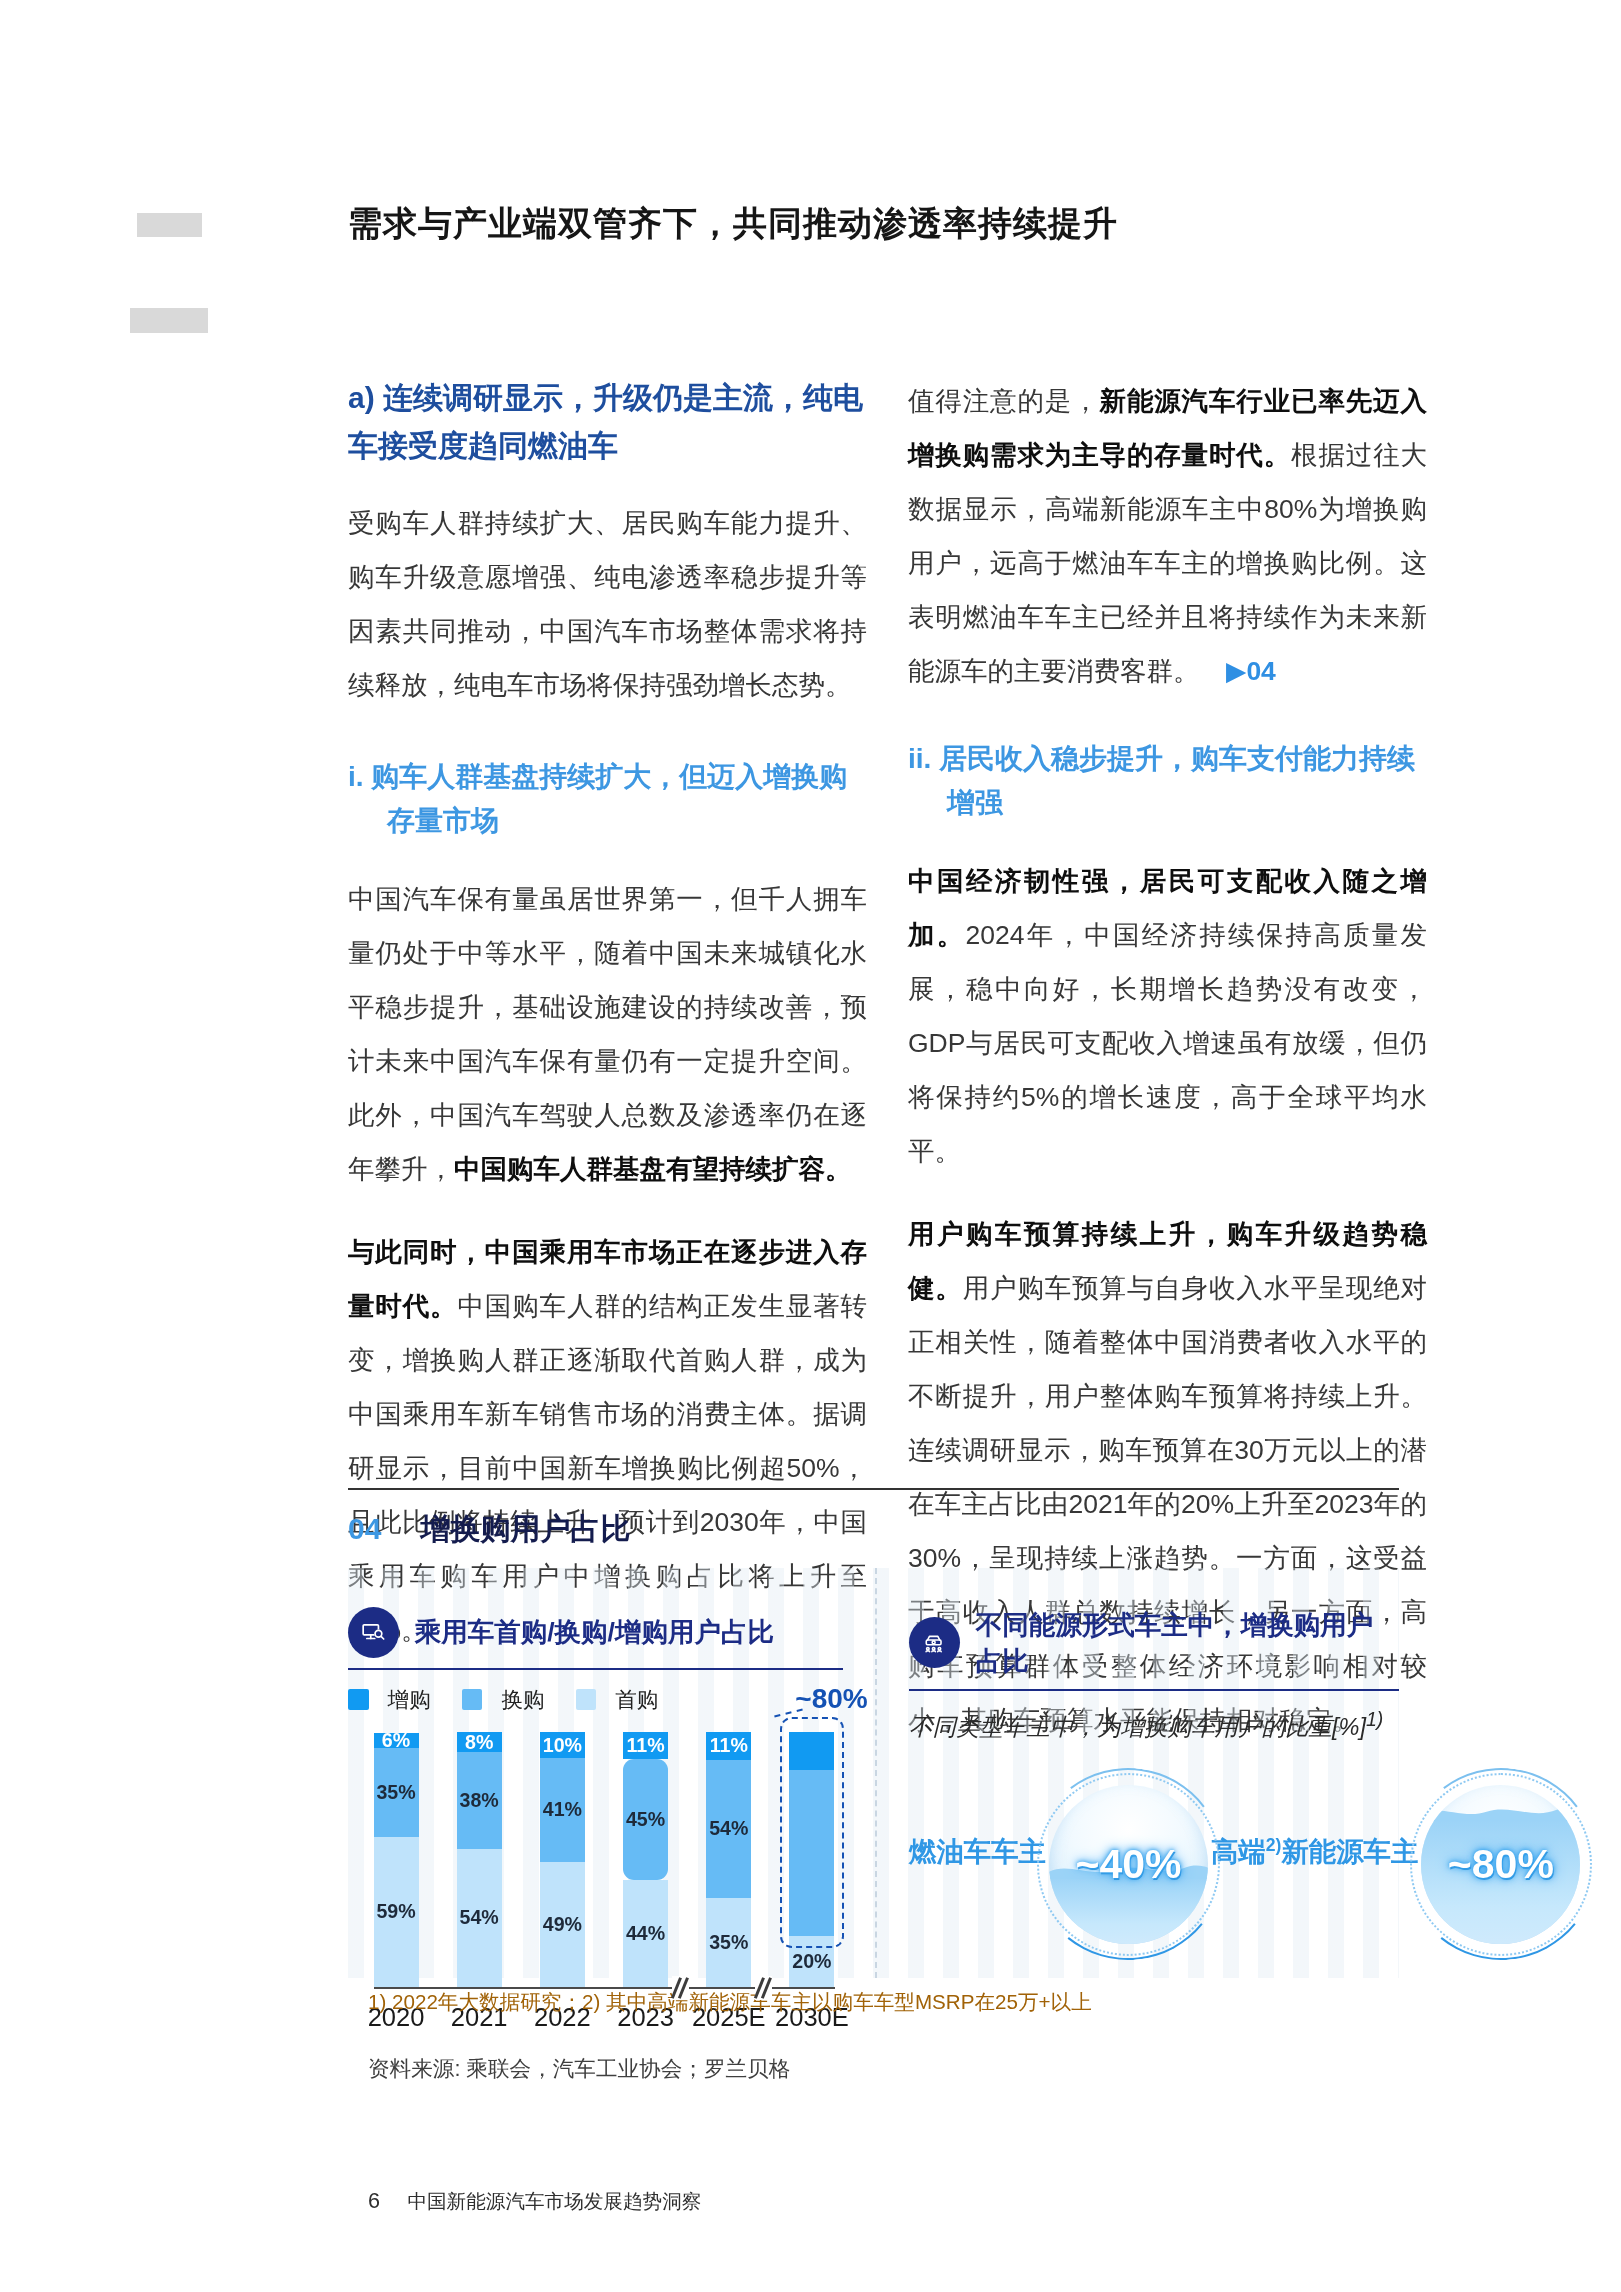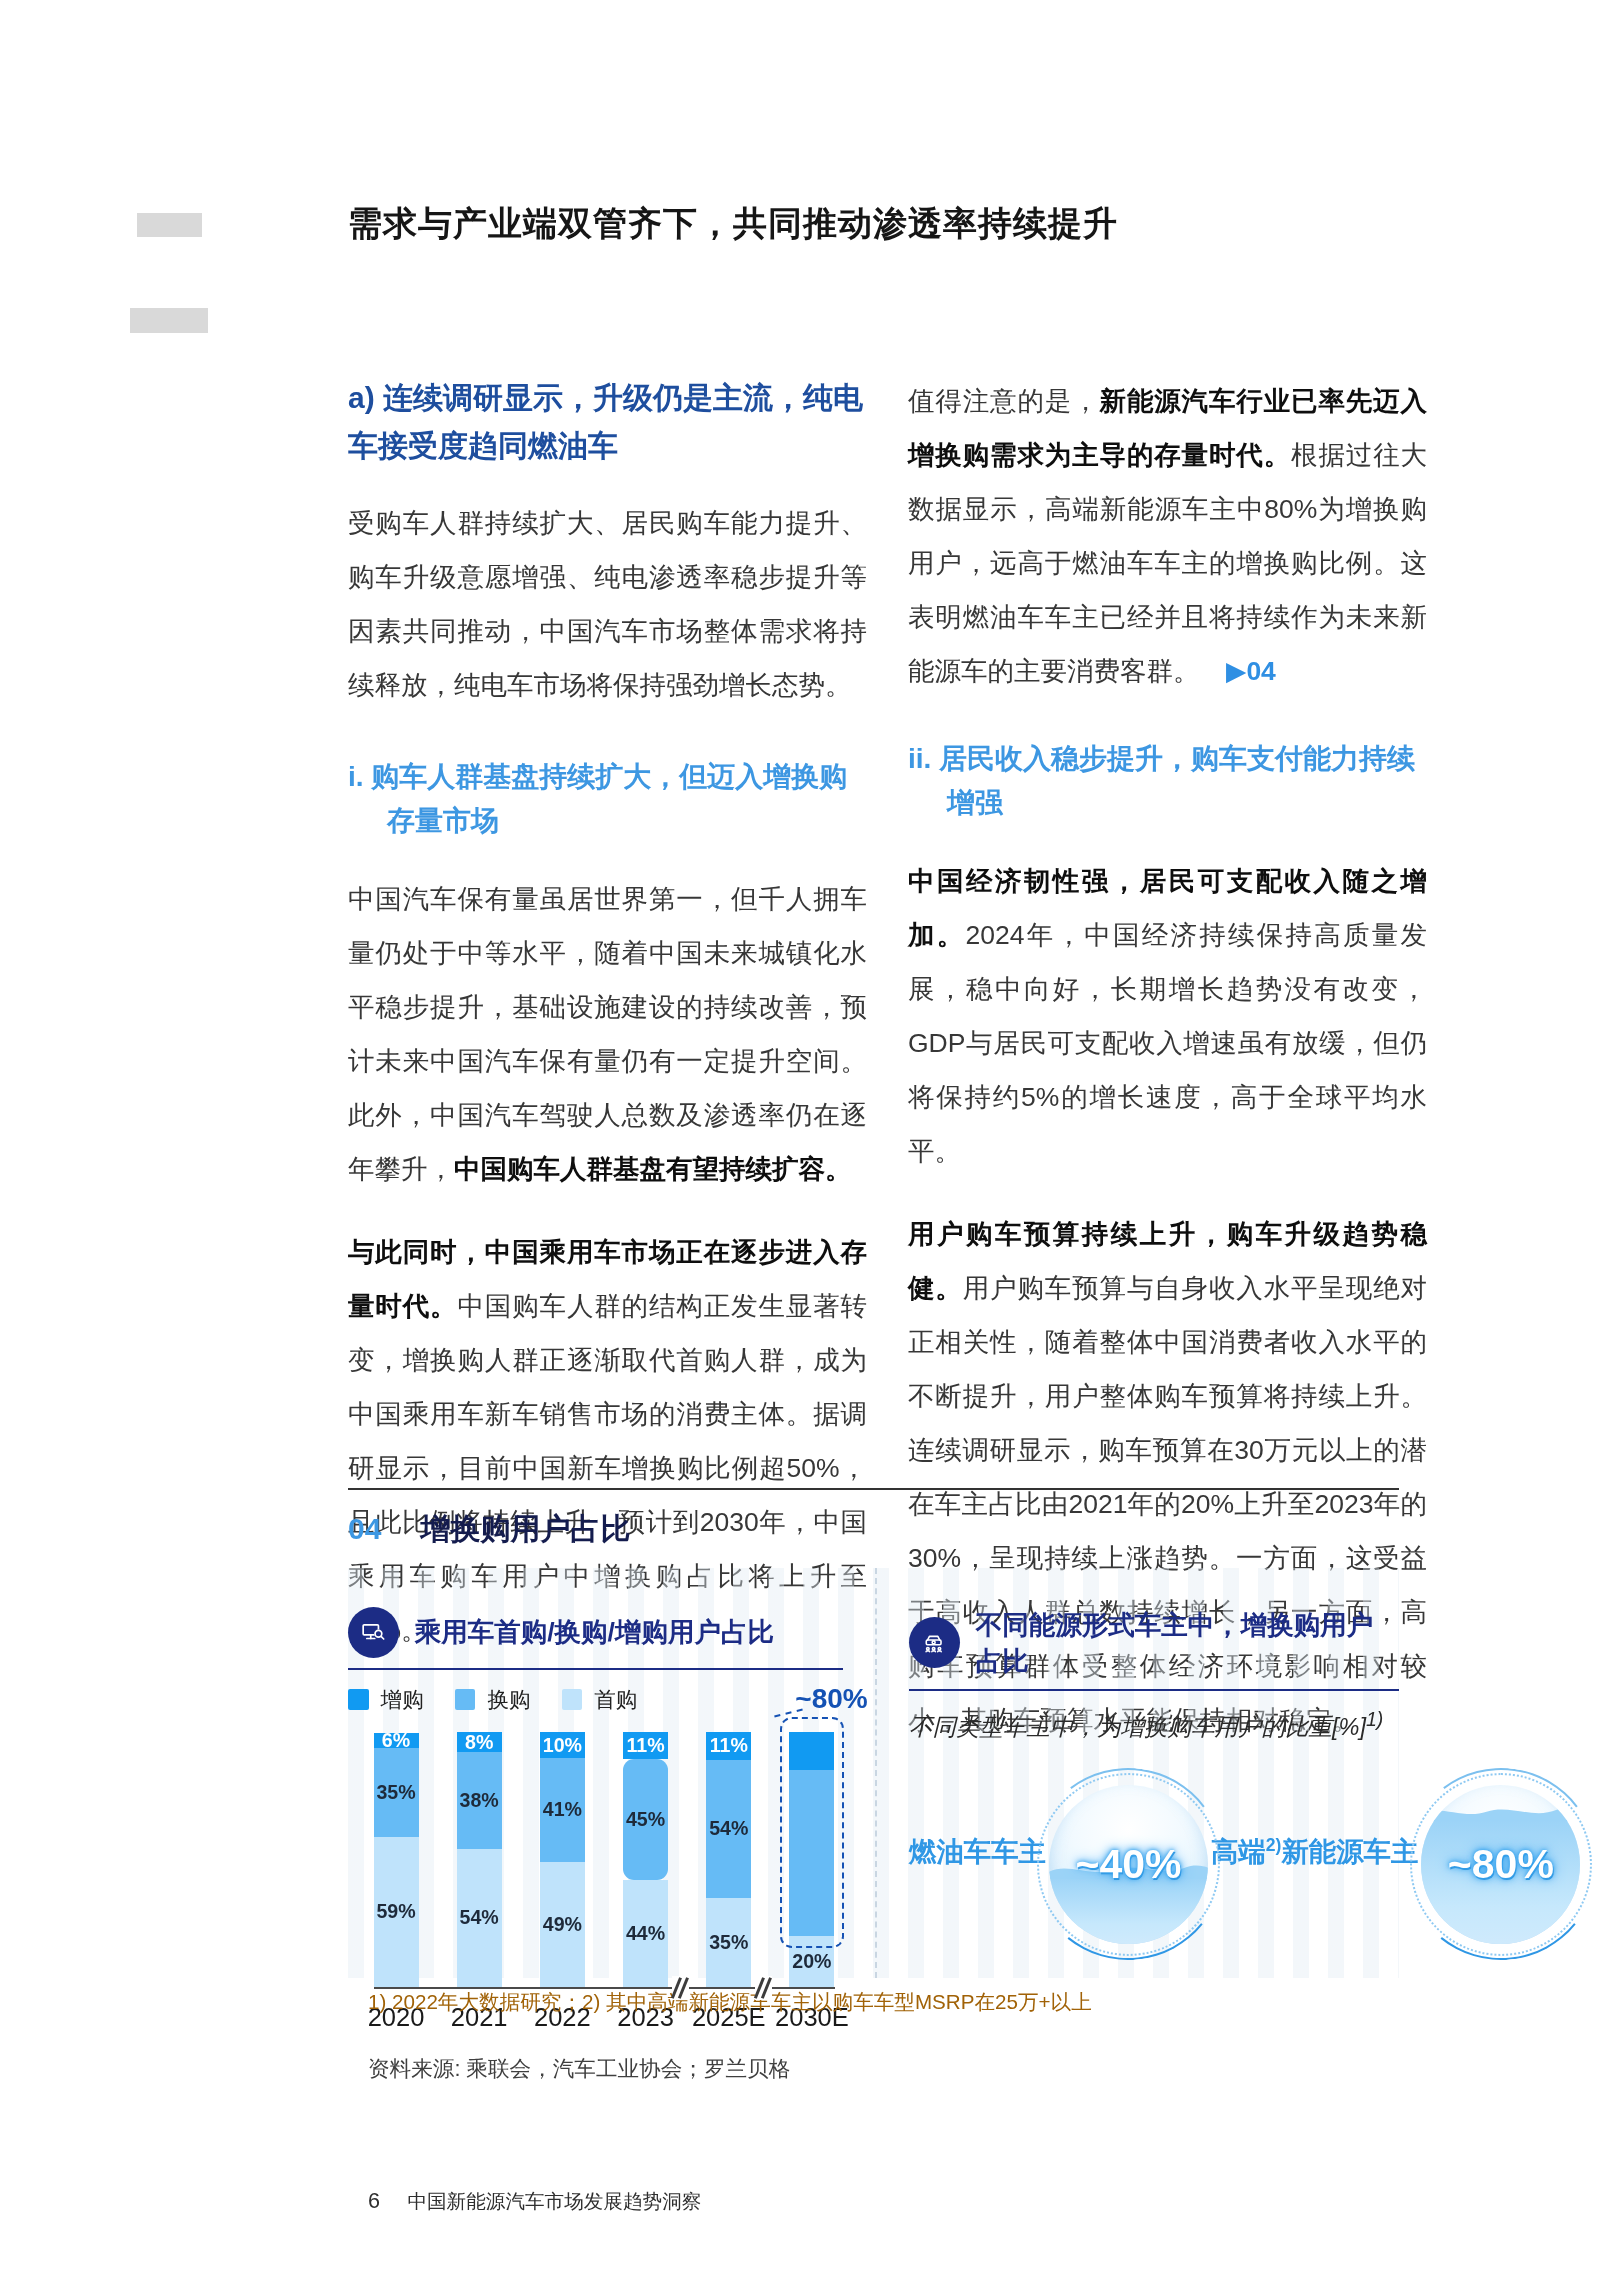--- a/index.html
+++ b/index.html
@@ -43,21 +43,21 @@
   .panel-divider{position:absolute;left:527px;top:0;bottom:0;border-left:2px dashed #c9d6e2;}
 
   .panel-head{display:flex;align-items:center;gap:15.7px;padding-bottom:9.8px;
     border-bottom:2.9px solid #1c2c85;margin-top:31px;}
   .panel-icon{width:51px;height:51px;border-radius:50%;background:#1c2c85;flex:none;
     display:flex;align-items:center;justify-content:center;}
   .panel-title{font-size:26.5px;font-weight:bold;color:#1c2c85;}
 
   
   .legend{display:flex;gap:31px;margin-top:15.7px;align-items:center;}
-  .legend-item{display:flex;align-items:center;gap:12px;font-size:21.6px;color:#222;text-align:center;}
+  .legend-item{display:flex;align-items:center;gap:19px;font-size:21.6px;color:#222;text-align:center;}
   .legend-swatch{width:20.6px;height:20.6px;border-radius:2px;display:inline-block;}
 
   
   .plot{position:relative;margin-left:25.5px;margin-top:17.6px;width:461px;height:255px;
     display:flex;justify-content:space-between;align-items:flex-end;
     border-bottom:2.9px solid #4a4a4a;}
   .bcol{position:relative;width:45px;height:255px;display:flex;flex-direction:column;
     justify-content:flex-end;}
   .seg{position:relative;width:100%;display:flex;align-items:center;justify-content:center;}
   .seg-label{font-size:19.6px;font-weight:600;white-space:nowrap;}

